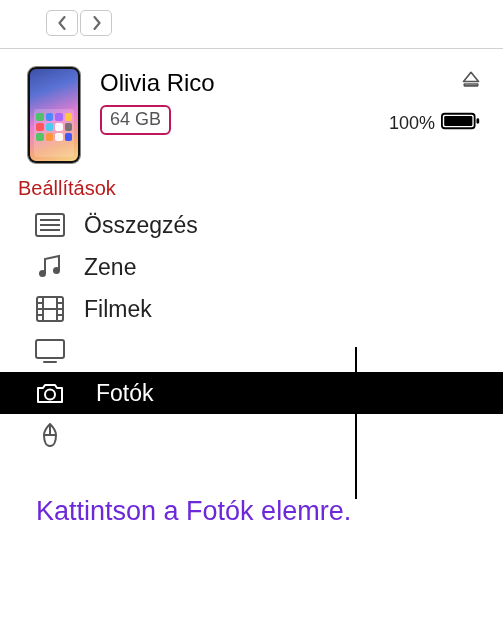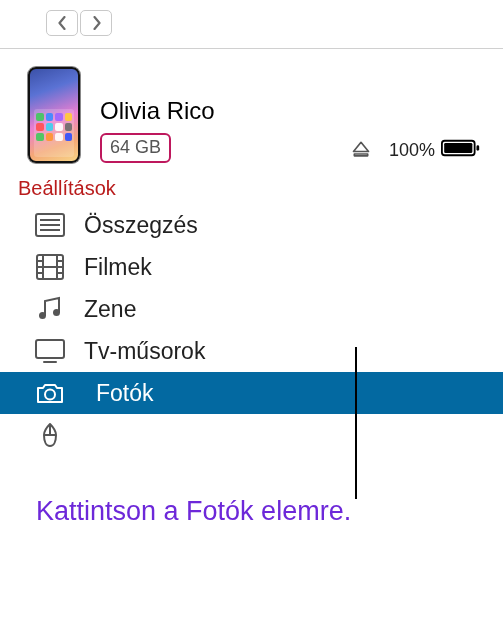--- a/index.html
+++ b/index.html
@@ -28,21 +28,21 @@
       color: #6b6b6b;
     }
     .navbtn svg { width: 11px; height: 14px; }
     .divider {
       height: 1px;
       background: #d0d0d0;
       margin-top: 2px;
     }
     .device-row {
       display: flex;
-      align-items: flex-end;
+      align-items: flex-start;
       padding: 18px 22px 6px 28px;
     }
     .device-thumb {
       width: 52px;
       height: 96px;
       border-radius: 8px;
       background: linear-gradient(160deg, #3b51a8 0%, #5a72d4 25%, #e97ed1 55%, #f4a876 80%, #f7d587 100%);
       border: 2px solid #111;
       position: relative;
       flex-shrink: 0;
@@ -97,21 +97,21 @@
       display: inline-block;
       border: 2px solid #be185d;
       border-radius: 6px;
       padding: 2px 8px 3px;
       font-size: 18px;
       color: #555;
       font-weight: 400;
     }
     .device-right {
       display: flex;
-      flex-direction: row;
+      flex-direction: column;
       align-items: flex-end;
       gap: 18px;
       padding-top: 2px;
     }
     .eject svg { width: 20px; height: 20px; color: #555; }
     .battery-row {
       display: flex;
       align-items: center;
       gap: 6px;
       font-size: 18px;
@@ -129,21 +129,21 @@
       display: flex;
       align-items: center;
       gap: 16px;
       padding: 6px 0 6px 32px;
       font-size: 23px;
       color: #222;
       cursor: default;
     }
     .menu li .mi { width: 36px; height: 30px; display:flex; align-items:center; justify-content:center; color:#555; }
     .menu li.selected {
-      background: #0369a1;
+      background: #000000;
       color: #fff;
       gap: 28px;
     }
     .menu li.selected .mi { color: #fff; }
     .caption-wrap {
       position: relative;
       margin-top: 6px;
     }
     .pointer-line {
       position: absolute;
@@ -222,54 +222,53 @@
   <li>
     <span class="mi">
       <svg width="30" height="24" viewBox="0 0 30 24">
           <rect x="1" y="1" width="28" height="22" rx="2" fill="none" stroke="currentColor" stroke-width="2"></rect>
           <line x1="5" y1="7" x2="25" y2="7" stroke="currentColor" stroke-width="2"></line>
           <line x1="5" y1="12" x2="25" y2="12" stroke="currentColor" stroke-width="2"></line>
           <line x1="5" y1="17" x2="25" y2="17" stroke="currentColor" stroke-width="2"></line>
         </svg>
     </span>
     <span>Összegzés</span>
+  </li>
+  <li>
+    <span class="mi">
+      <svg width="28" height="28" viewBox="0 0 28 28">
+          <path d="M9 20V6l14-3v14" fill="none" stroke="currentColor" stroke-width="2" stroke-linecap="round"></path>
+          <circle cx="6.5" cy="20.5" r="3.5" fill="currentColor"></circle>
+          <circle cx="20.5" cy="17.5" r="3.5" fill="currentColor"></circle>
+        </svg>
+    </span>
+    <span>Zene</span>
   </li>
   <li>
     <span class="mi">
       <svg width="28" height="26" viewBox="0 0 28 26">
           <rect x="1" y="1" width="26" height="24" rx="2" fill="none" stroke="currentColor" stroke-width="2"></rect>
           <line x1="7" y1="1" x2="7" y2="25" stroke="currentColor" stroke-width="2"></line>
           <line x1="21" y1="1" x2="21" y2="25" stroke="currentColor" stroke-width="2"></line>
           <line x1="1" y1="7" x2="7" y2="7" stroke="currentColor" stroke-width="2"></line>
           <line x1="1" y1="13" x2="27" y2="13" stroke="currentColor" stroke-width="2"></line>
           <line x1="1" y1="19" x2="7" y2="19" stroke="currentColor" stroke-width="2"></line>
           <line x1="21" y1="7" x2="27" y2="7" stroke="currentColor" stroke-width="2"></line>
           <line x1="21" y1="19" x2="27" y2="19" stroke="currentColor" stroke-width="2"></line>
         </svg>
     </span>
     <span>Filmek</span>
   </li>
   <li>
     <span class="mi">
-      <svg width="28" height="28" viewBox="0 0 28 28">
-          <path d="M9 20V6l14-3v14" fill="none" stroke="currentColor" stroke-width="2" stroke-linecap="round"></path>
-          <circle cx="6.5" cy="20.5" r="3.5" fill="currentColor"></circle>
-          <circle cx="20.5" cy="17.5" r="3.5" fill="currentColor"></circle>
-        </svg>
-    </span>
-    <span>Zene</span>
-  </li>
-  <li>
-    <span class="mi">
       <svg width="30" height="24" viewBox="0 0 30 24">
           <rect x="1" y="1" width="28" height="18" rx="2" fill="none" stroke="currentColor" stroke-width="2"></rect>
           <line x1="9" y1="23" x2="21" y2="23" stroke="currentColor" stroke-width="2" stroke-linecap="round"></line>
         </svg>
     </span>
-    <span>Tv-műsorok</span>
   </li>
   <li class="selected">
     <span class="mi">
       <svg width="30" height="24" viewBox="0 0 30 24">
           <path d="M3 7h5l2-3h10l2 3h5v14H3z" fill="none" stroke="currentColor" stroke-width="2" stroke-linejoin="round"></path>
           <circle cx="15" cy="13.5" r="5" fill="none" stroke="currentColor" stroke-width="2"></circle>
         </svg>
     </span>
     <span>Fotók</span>
   </li>

